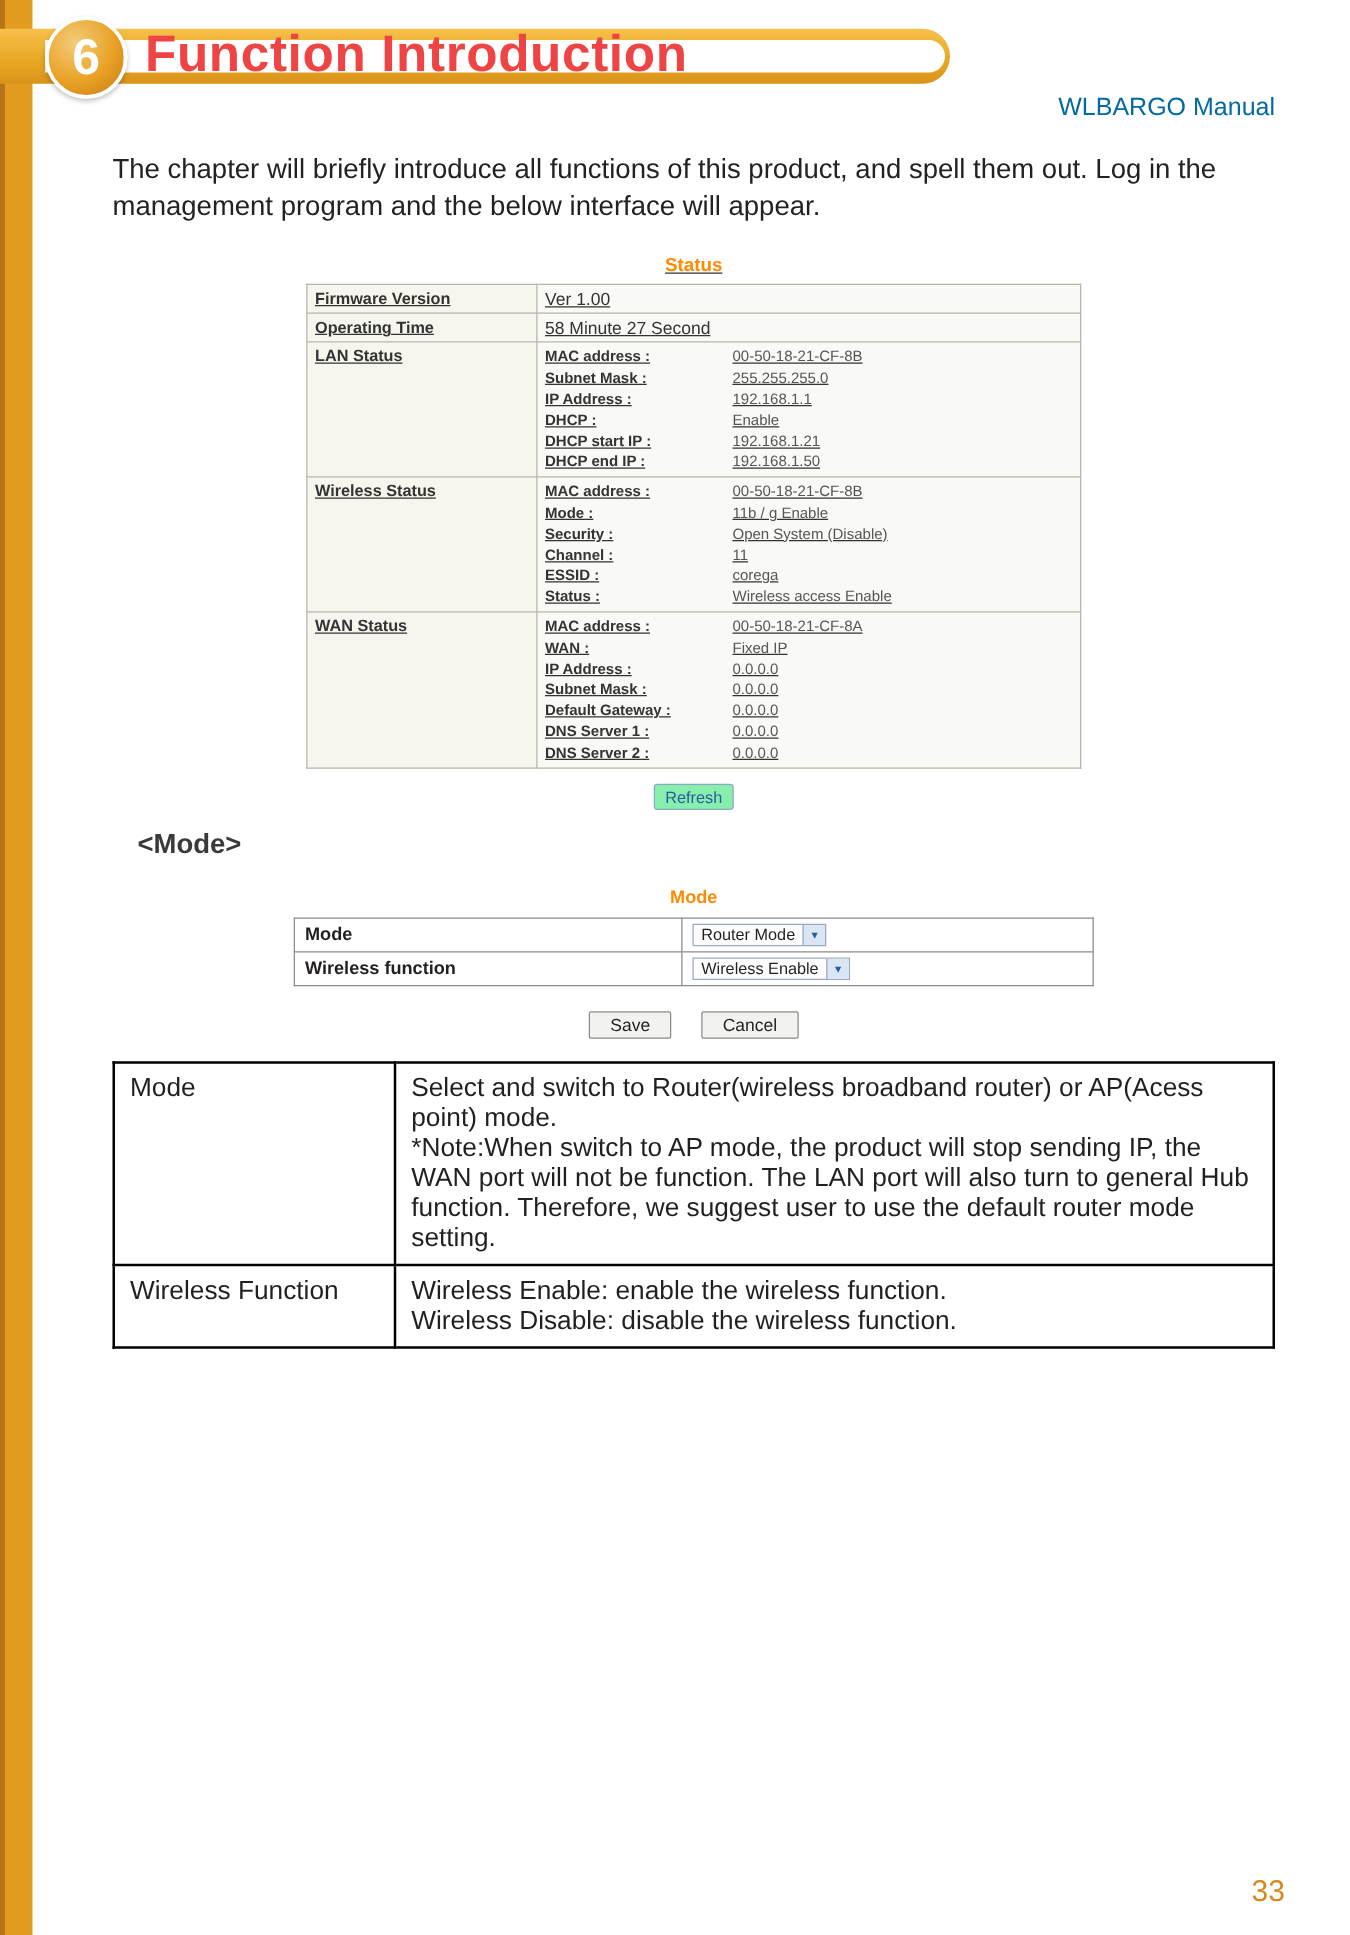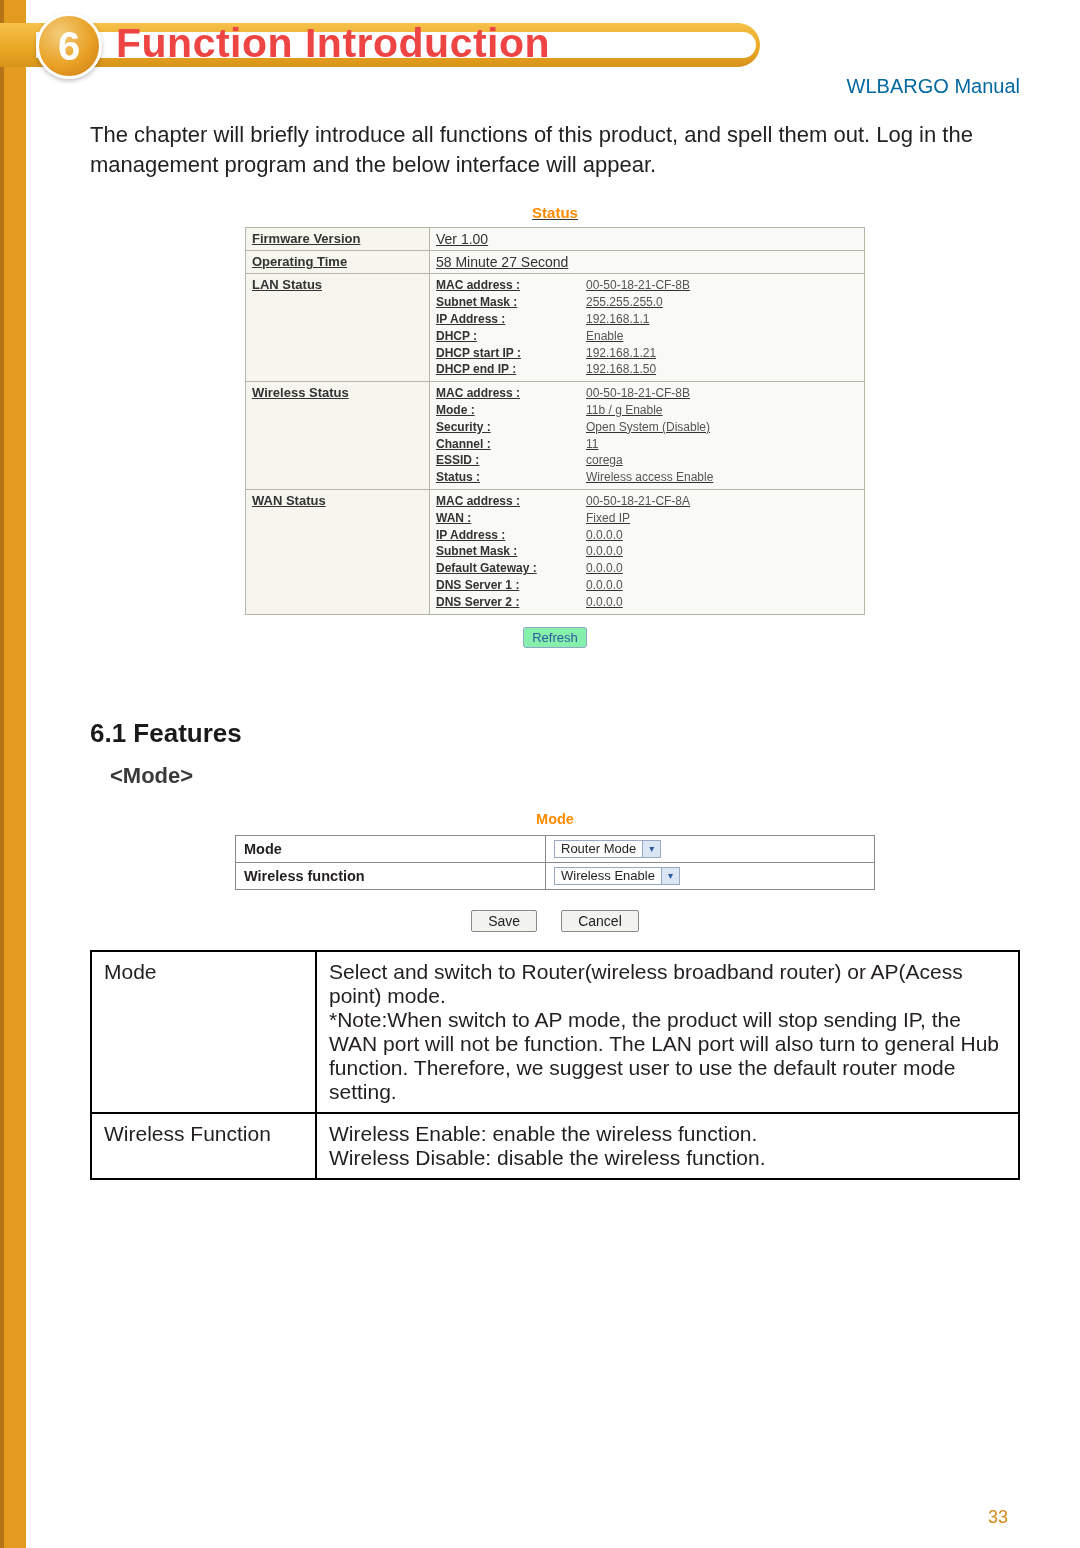--- a/index.html
+++ b/index.html
@@ -99,21 +99,21 @@
   .dd span { padding:0 6px; }
   .dd .arrow { width:18px; height:100%; background:#dbe6f4; display:flex; align-items:center; justify-content:center; border-left:1px solid #9aa9c2; color:#2a5aa0; font-size:10px;}
   .btn-row { text-align:center; margin-top:20px; }
   .sys-btn { display:inline-block; border:1px solid #8a8a8a; border-radius:2px; padding:2px 16px; font-size:14px; margin:0 10px; background:#f2f2ee;}
 
   
   .explain-table { width:100%; border-collapse: collapse; margin-top:18px; font-size:21px; }
   .explain-table td { border:2px solid #000; padding:8px 12px; vertical-align:top; }
   .explain-table .elbl { width:225px; }
 
-  .page-num { position:absolute; right:72px; bottom:20px; color:#d48a19; font-size:18px; }
+  .page-num { position:absolute; right:52px; bottom:20px; color:#d48a19; font-size:24px; }
 </style>
 </head>
 <body>
 
 <div class="orange-strip"></div>
 
 <div class="header">
   <div class="ribbon"></div>
   <div class="ribbon-inner"></div>
   <div class="chapter-badge">6</div>
@@ -228,21 +228,20 @@
               </div>
         </td>
       </tr>
     </tbody>
       </table>
     <div class="refresh-row">
       <span class="refresh-btn">Refresh</span>
     </div>
   </div>
 
-  <div class="sec-heading">6.1 Features</div>
   <div class="sub-heading">&lt;Mode&gt;</div>
 
   <div class="mode-block">
     <div class="mode-title">Mode</div>
     <table class="mode-table">
       <tbody>
           <tr>
         <td class="mlbl">Mode</td>
         <td>
           <span class="dd">

